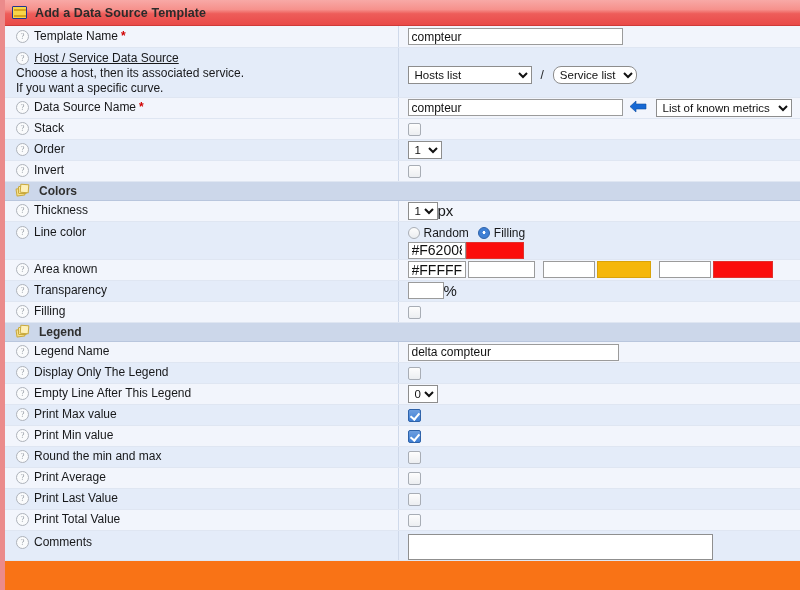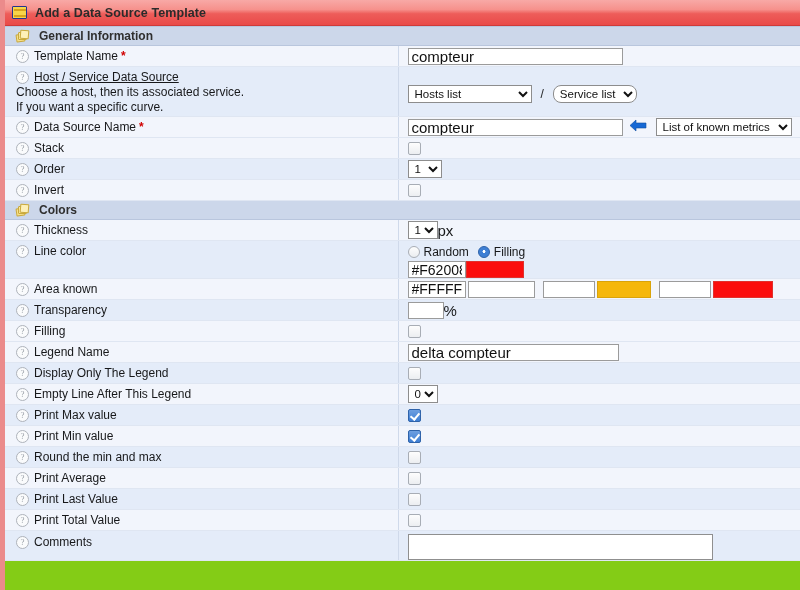--- a/index.html
+++ b/index.html
@@ -8,21 +8,21 @@
     width: 800px; height: 590px;
     overflow: hidden;
     background: #ffffff;
     font-family: "Liberation Sans", sans-serif;
   }
 
   #page {
     position: relative;
     width: 800px;
     height: 590px;
-    background: #84cc16;
+    background: #f97316;
   }
 
   
   .left-stripe {
     position: absolute;
     left: 0; top: 0;
     width: 5px;
     height: 590px;
     background: #eb8b8b;
     z-index: 5;
@@ -158,21 +158,21 @@
     line-height: 11px;
     text-align: center;
     font-family: "Liberation Serif", serif;
     background: #fafbfc;
     margin-top: 1px;
   }
 
   
   input.txt {
     font-family: "Liberation Sans", sans-serif;
-    font-size: 15px;
+    font-size: 12px;
     color: #111;
     height: 17px;
     border: 1px solid #9b9b9b;
     background: #fff;
     padding: 0 3px;
     vertical-align: middle;
     outline: none;
   }
   input.txt.w215 { width: 215px; }
   input.txt.w210 { width: 211px; }
@@ -301,32 +301,20 @@
     <span class="tb-label">Add a Data Source Template</span>
   </div>
 
   <table class="form-table">
     <colgroup>
         <col style="width:393px">
         <col style="width:402px">
       </colgroup>
 
     <tbody>
-        <tr class="section-row">
-      <td colspan="2">
-        <div class="section-inner">
-          <span class="papers-icon">
-                <i></i>
-                <i></i>
-                <i></i>
-              </span>
-          <span class="section-title">General Information</span>
-        </div>
-      </td>
-    </tr>
 
     <tr class="data-row odd">
       <td class="label-cell">
         <div class="label-inner">
           <span class="help-icon">?</span>
           <span class="label-text">Template Name</span>
           <span class="req">*</span>
         </div>
       </td>
       <td class="value-cell">
@@ -498,20 +486,32 @@
     <tr class="data-row odd">
       <td class="label-cell">
         <div class="label-inner">
           <span class="help-icon">?</span>
           <span class="label-text">Filling</span>
         </div>
       </td>
       <td class="value-cell"><span class="cb"></span></td>
     </tr>
 
+    <tr class="section-row">
+      <td colspan="2">
+        <div class="section-inner">
+          <span class="papers-icon">
+                <i></i>
+                <i></i>
+                <i></i>
+              </span>
+          <span class="section-title">Legend</span>
+        </div>
+      </td>
+    </tr>
 
     <tr class="data-row odd">
       <td class="label-cell">
         <div class="label-inner">
           <span class="help-icon">?</span>
           <span class="label-text">Legend Name</span>
         </div>
       </td>
       <td class="value-cell">
         <input class="txt w210" type="text" value="delta compteur" style="">

